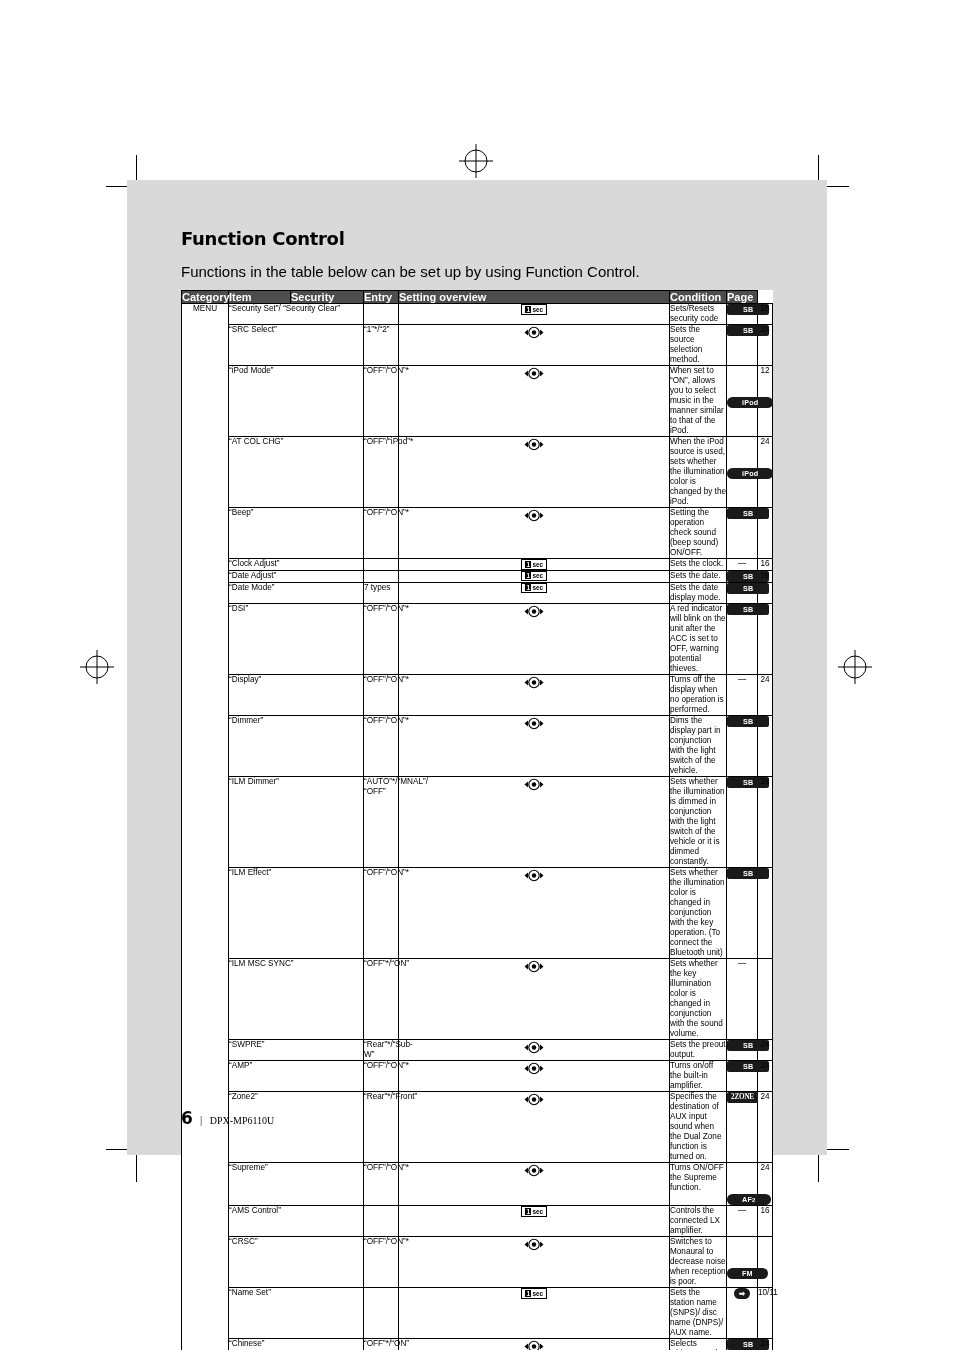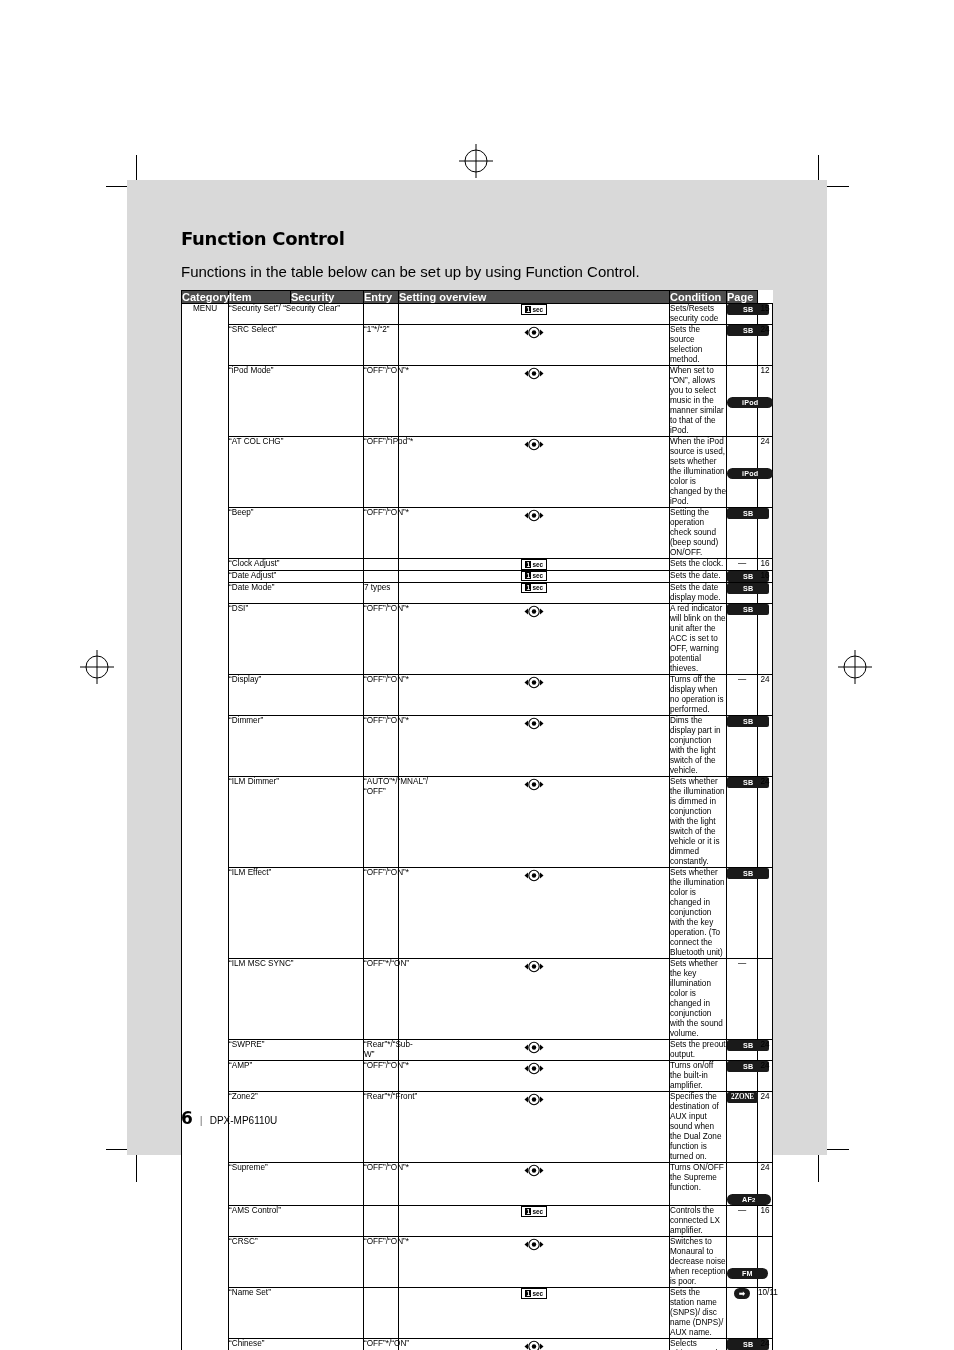--- a/index.html
+++ b/index.html
@@ -34,21 +34,21 @@
   .badge-sec{display:inline-block;background:#fff;border:1px solid #000;color:#000;font-size:6.4px;font-weight:bold;padding:0.5px 3px;line-height:1.2;}
   .badge-sec b{background:#000;color:#fff;padding:0 1.5px;margin-right:1px;}
   .dash{font-size:8.2px;}
 
   
   .knob{display:block;margin:1px auto;}
 
   .footer{position:absolute;left:181px;top:1108px;display:flex;align-items:baseline;}
   .pgnum{font-family:"DejaVu Sans",sans-serif;font-size:17px;font-weight:bold;color:#000;}
   .sep{font-size:11px;color:#777;margin:0 7px;}
-  .model{font-size:10px;color:#000;}
+  .model{font-size:10px;color:#000;font-family:Liberation Serif, serif;}
 </style>
 </head>
 <body>
 
 <div class="crop" style="left:136px;top:155px;width:1px;height:42px;"></div>
 <div class="crop" style="left:106px;top:186px;width:42px;height:1px;"></div>
 <div class="crop" style="left:818px;top:155px;width:1px;height:42px;"></div>
 <div class="crop" style="left:807px;top:186px;width:42px;height:1px;"></div>
 <div class="crop" style="left:136px;top:1140px;width:1px;height:42px;"></div>
 <div class="crop" style="left:106px;top:1149px;width:42px;height:1px;"></div>

